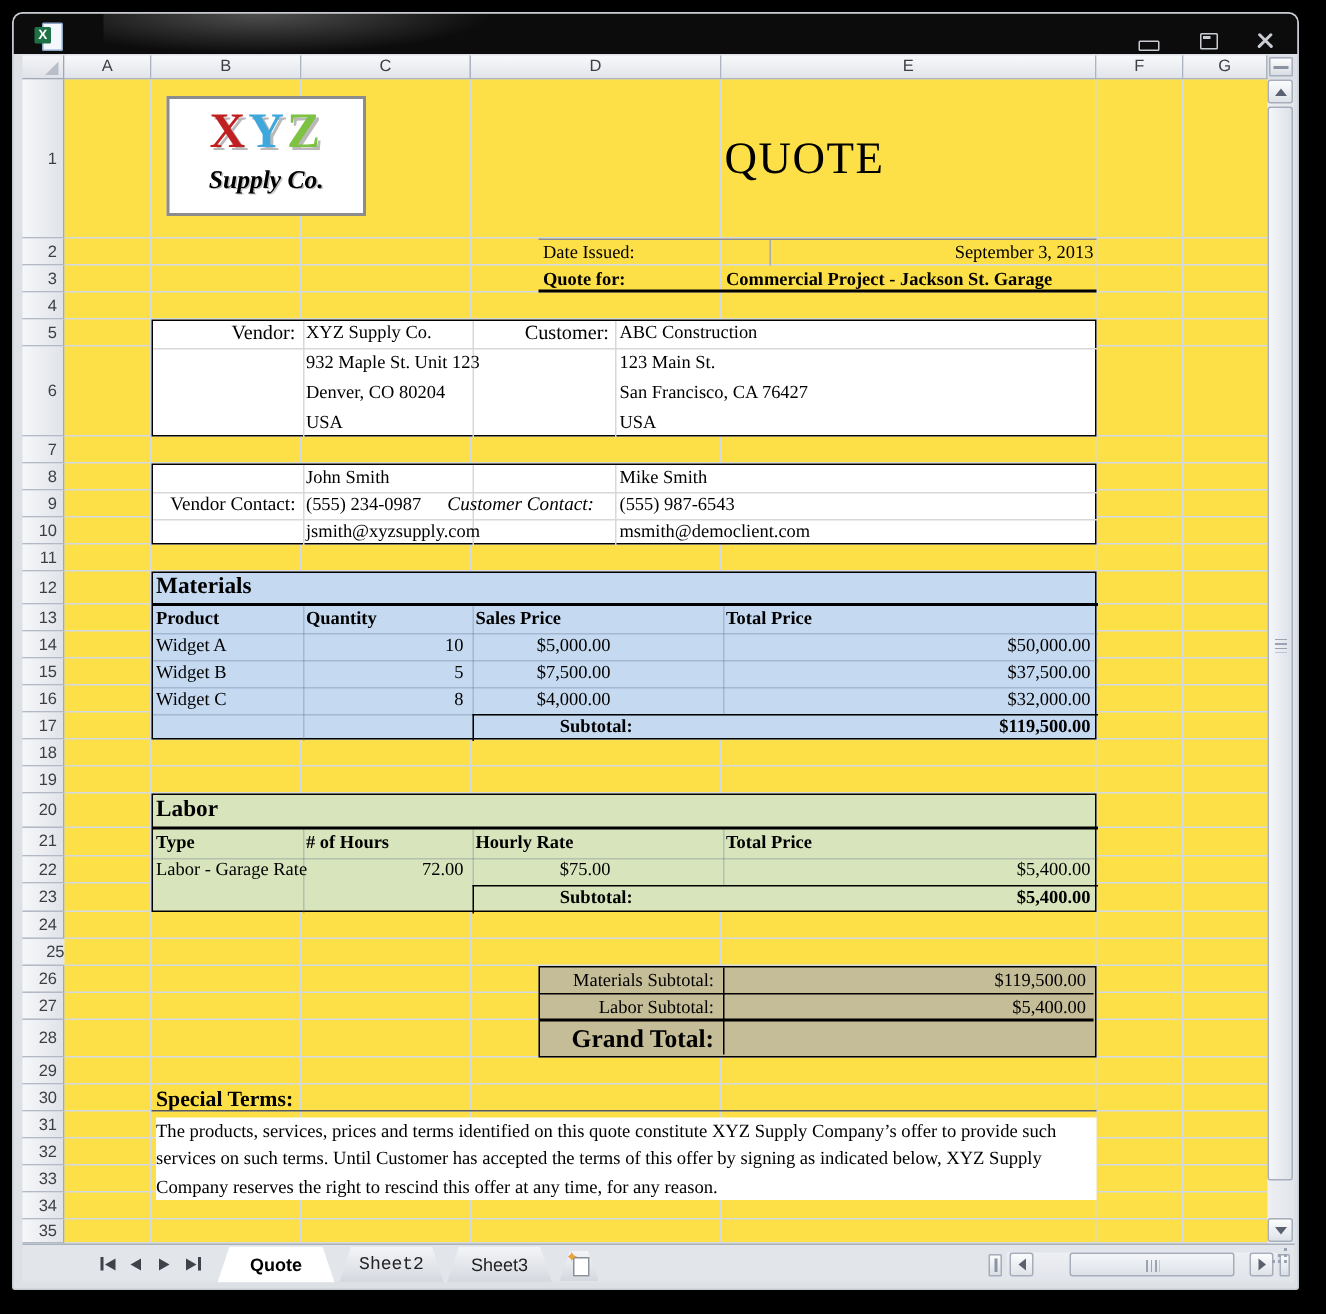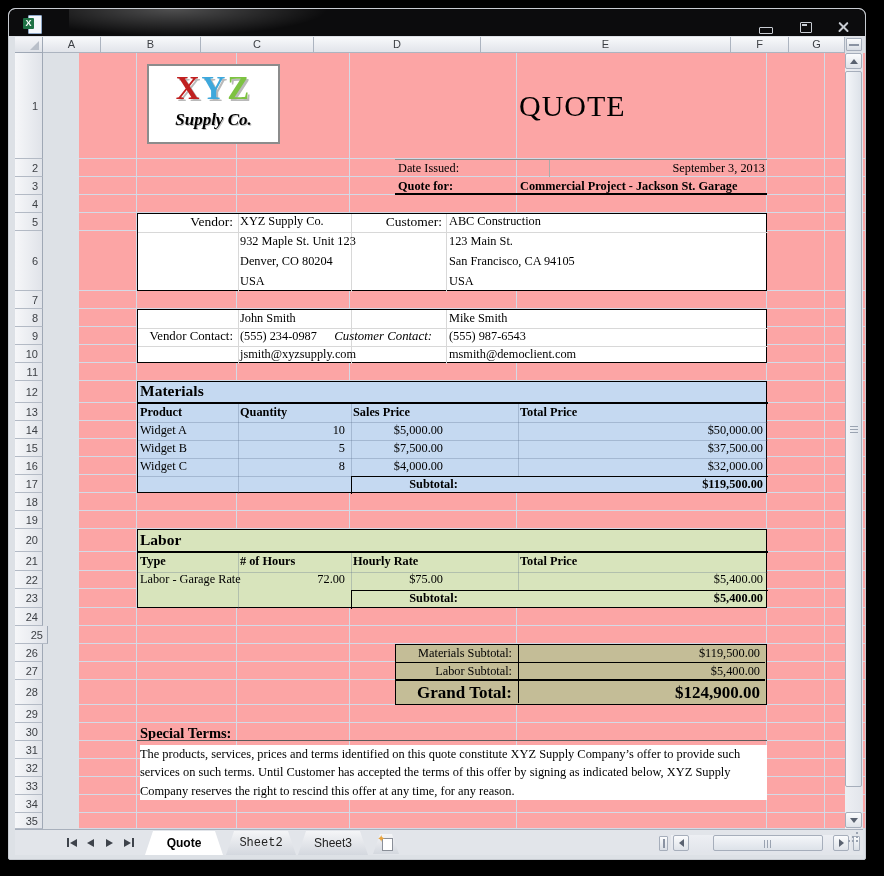--- a/index.html
+++ b/index.html
@@ -21,21 +21,21 @@
   .wb-glyph-rest::after{content:"";position:absolute;left:1px;top:1px;width:5px;height:2px;background:#C9CDD3;}
   .wb-x1,.wb-x2{position:absolute;left:6px;top:5px;width:13px;height:2.4px;background:#C9CDD3;border-radius:1px;}
   .wb-x1{transform:rotate(45deg);} .wb-x2{transform:rotate(-45deg);}
   
   .hdrcell{position:absolute;box-sizing:border-box;background:linear-gradient(#F8F9FB,#E1E4EA);
        border-right:1px solid #ACB4C0;border-bottom:1px solid #ACB4C0;color:#3c3f44;font-size:11px;
        text-align:center;line-height:15px;}
   #corner{position:absolute;left:6px;top:28px;width:28px;height:16px;background:linear-gradient(#F4F5F8,#DFE2E8);
        border-right:1px solid #9FA8B5;border-bottom:1px solid #9FA8B5;box-sizing:border-box;}
   #corner::after{content:"";position:absolute;right:3px;bottom:2px;border-left:9px solid transparent;border-bottom:9px solid #B9BFC9;}
-  #sheet{position:absolute;left:34px;top:44px;width:802px;height:776px;background:#fca5a5;overflow:hidden;margin-left:36px;}
+  #sheet{position:absolute;left:34px;top:44px;width:802px;height:776px;background:#fde047;overflow:hidden;}
   .gl-h{position:absolute;left:0;width:802px;height:1px;background:#D3DAE6;}
   .gl-v{position:absolute;top:0;width:1px;height:776px;background:#D3DAE6;}
   .rowhdr{position:absolute;left:6px;width:28px;box-sizing:border-box;background:linear-gradient(90deg,#F6F7F9,#E0E3E9);
        border-right:1px solid #9FA8B5;border-bottom:1px solid #B3BAC5;color:#3c3f44;font-size:11px;
        text-align:right;padding-right:4px;display:flex;align-items:center;justify-content:flex-end;}
   
   .sb-track{position:absolute;background:linear-gradient(90deg,#EDEFF3,#E2E5EB);}
   .sbtn{position:absolute;box-sizing:border-box;background:linear-gradient(#FBFCFD,#DFE3E9);
        border:1px solid #A6AEBB;border-radius:2px;display:flex;align-items:center;justify-content:center;}
   .arr{width:0;height:0;}
@@ -213,21 +213,21 @@
       <div class="iline" style="left:308px;top:0;width:1px;height:78px;"></div>
     </div>
     <div class="t ra" style="left:58px;top:161px;width:96px;font-size:13.5px;">Vendor:</div>
     <div class="t" style="left:161px;top:161px;">XYZ Supply Co.</div>
     <div class="t" style="left:161px;top:181px;">932 Maple St. Unit 123</div>
     <div class="t" style="left:161px;top:201px;">Denver, CO 80204</div>
     <div class="t" style="left:161px;top:221px;">USA</div>
     <div class="t ra" style="left:263px;top:161px;width:100px;font-size:13.5px;">Customer:</div>
     <div class="t" style="left:370px;top:161px;">ABC Construction</div>
     <div class="t" style="left:370px;top:181px;">123 Main St.</div>
-    <div class="t" style="left:370px;top:201px;">San Francisco, CA 94105</div>
+    <div class="t" style="left:370px;top:201px;">San Francisco, CA 76427</div>
     <div class="t" style="left:370px;top:221px;">USA</div>
 
     <div class="box" style="left:58px;top:256px;width:630px;height:54px;background:#fff;border:1px solid #000;">
       <div class="iline" style="left:0;top:18px;width:630px;height:1px;"></div>
       <div class="iline" style="left:0;top:36px;width:630px;height:1px;"></div>
       <div class="iline" style="left:100px;top:0;width:1px;height:54px;"></div>
       <div class="iline" style="left:213px;top:0;width:1px;height:54px;"></div>
       <div class="iline" style="left:308px;top:0;width:1px;height:54px;"></div>
     </div>
     <div class="t ra" style="left:38px;top:276px;width:116px;font-size:12.8px;">Vendor Contact:</div>
@@ -294,21 +294,20 @@
     <div class="box" id="summary-box" style="left: 316px; top: 591px; width: 372px; height: 61px; border: 1.5px solid rgb(0, 0, 0); background: rgb(196, 189, 151);">
       <div style="position:absolute;left:0;top:17px;width:369px;height:1px;background:#000;"></div>
       <div style="position:absolute;left:0;top:34px;width:369px;height:2px;background:#000;"></div>
       <div style="position:absolute;left:122px;top:0;width:1px;height:58px;background:#000;"></div>
     </div>
     <div class="t ra" style="left:321px;top:593px;width:112px;">Materials Subtotal:</div>
     <div class="t ra" style="left:481px;top:593px;width:200px;">$119,500.00</div>
     <div class="t ra" style="left:321px;top:611px;width:112px;">Labor Subtotal:</div>
     <div class="t ra" style="left:481px;top:611px;width:200px;">$5,400.00</div>
     <div class="t b ra" style="left:321px;top:630px;width:112px;font-size:17px;">Grand Total:</div>
-    <div class="t b ra" style="left:481px;top:630px;width:200px;font-size:17px;">$124,900.00</div>
 
     <div class="t b" style="left:61px;top:672px;font-size:14.5px;">Special Terms:</div>
     <div style="position:absolute;left:58px;top:687px;width:630px;height:1px;background:#5a5a5a;"></div>
     <div class="t" style="left:61px;top:692px;width:627px;white-space:normal;font-size:12.4px;line-height:18.4px;background:#fff;">The products, services, prices and terms identified on this quote constitute XYZ Supply Company’s offer to provide such services on such terms. Until Customer has accepted the terms of this offer by signing as indicated below, XYZ Supply Company reserves the right to rescind this offer at any time, for any reason.</div>
   </div>
 
   <div class="splitbox" style="left:837px;top:29px;width:16px;height:13px;">
     <div style="position:absolute;left:2px;top:5px;width:10px;height:2px;background:#8A93A2;"></div>
   </div>
   <div class="sb-track" style="left:836px;top:44px;width:18px;height:776px;">

